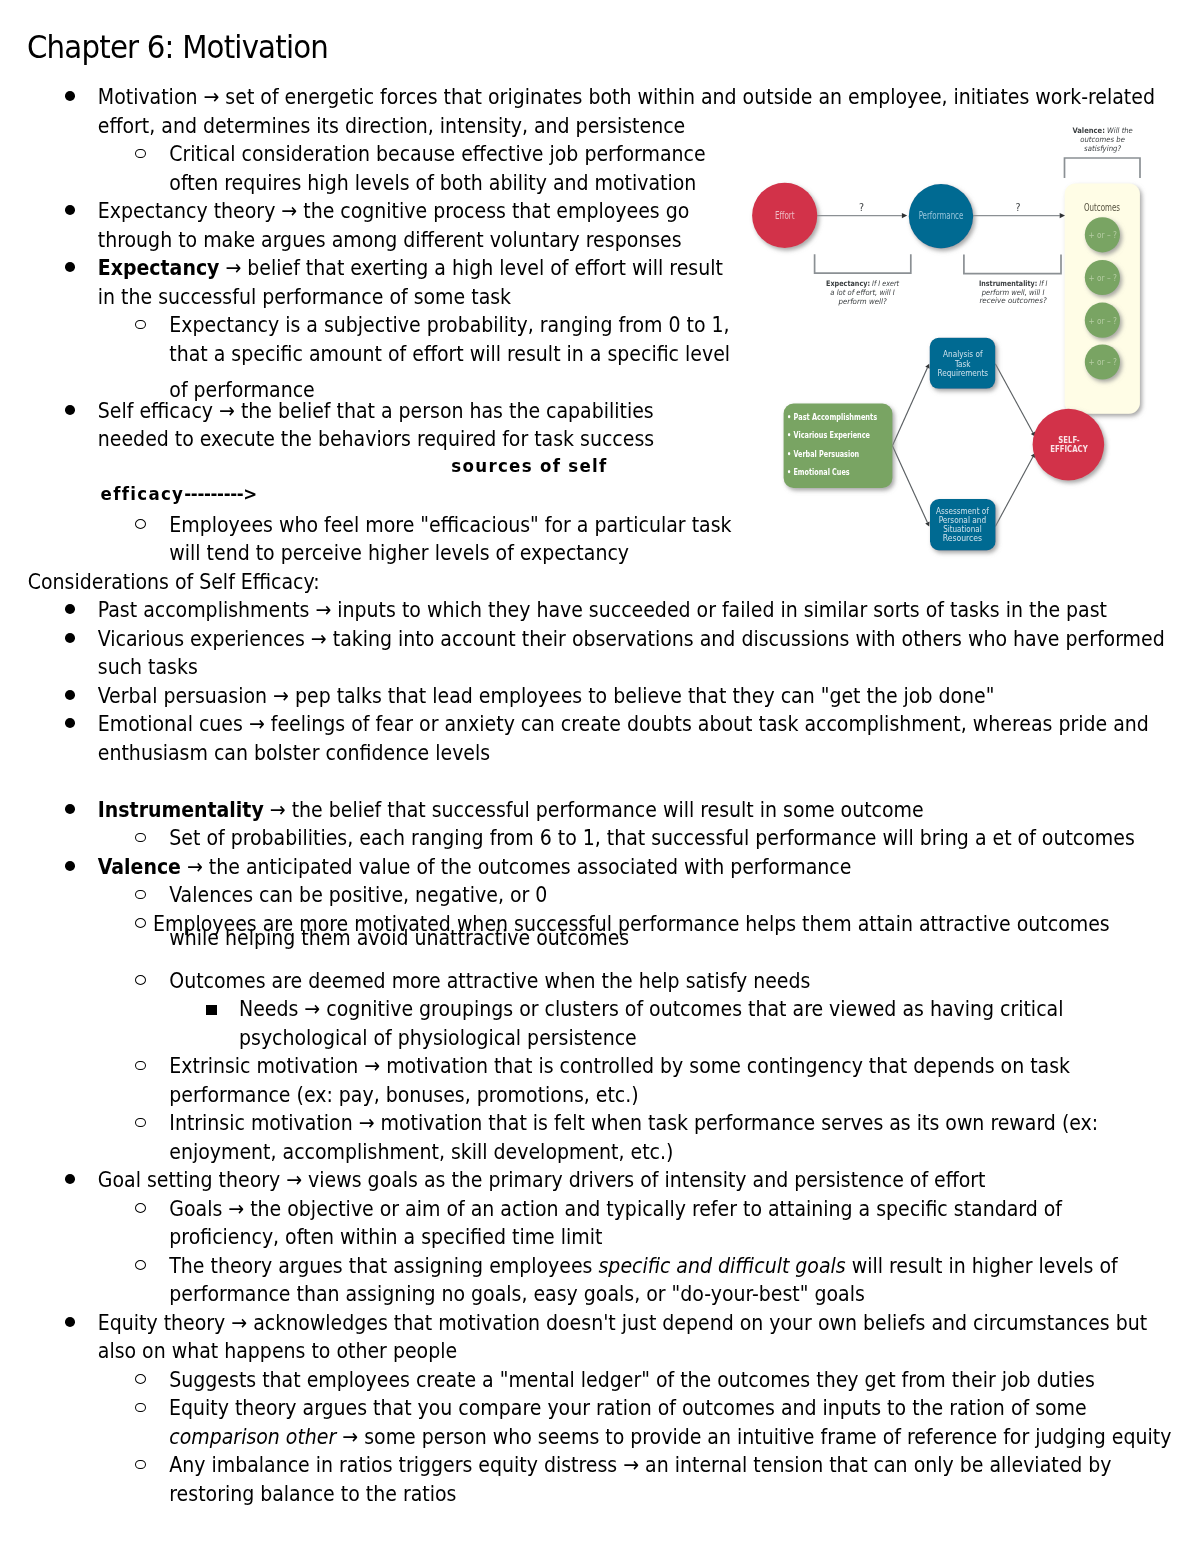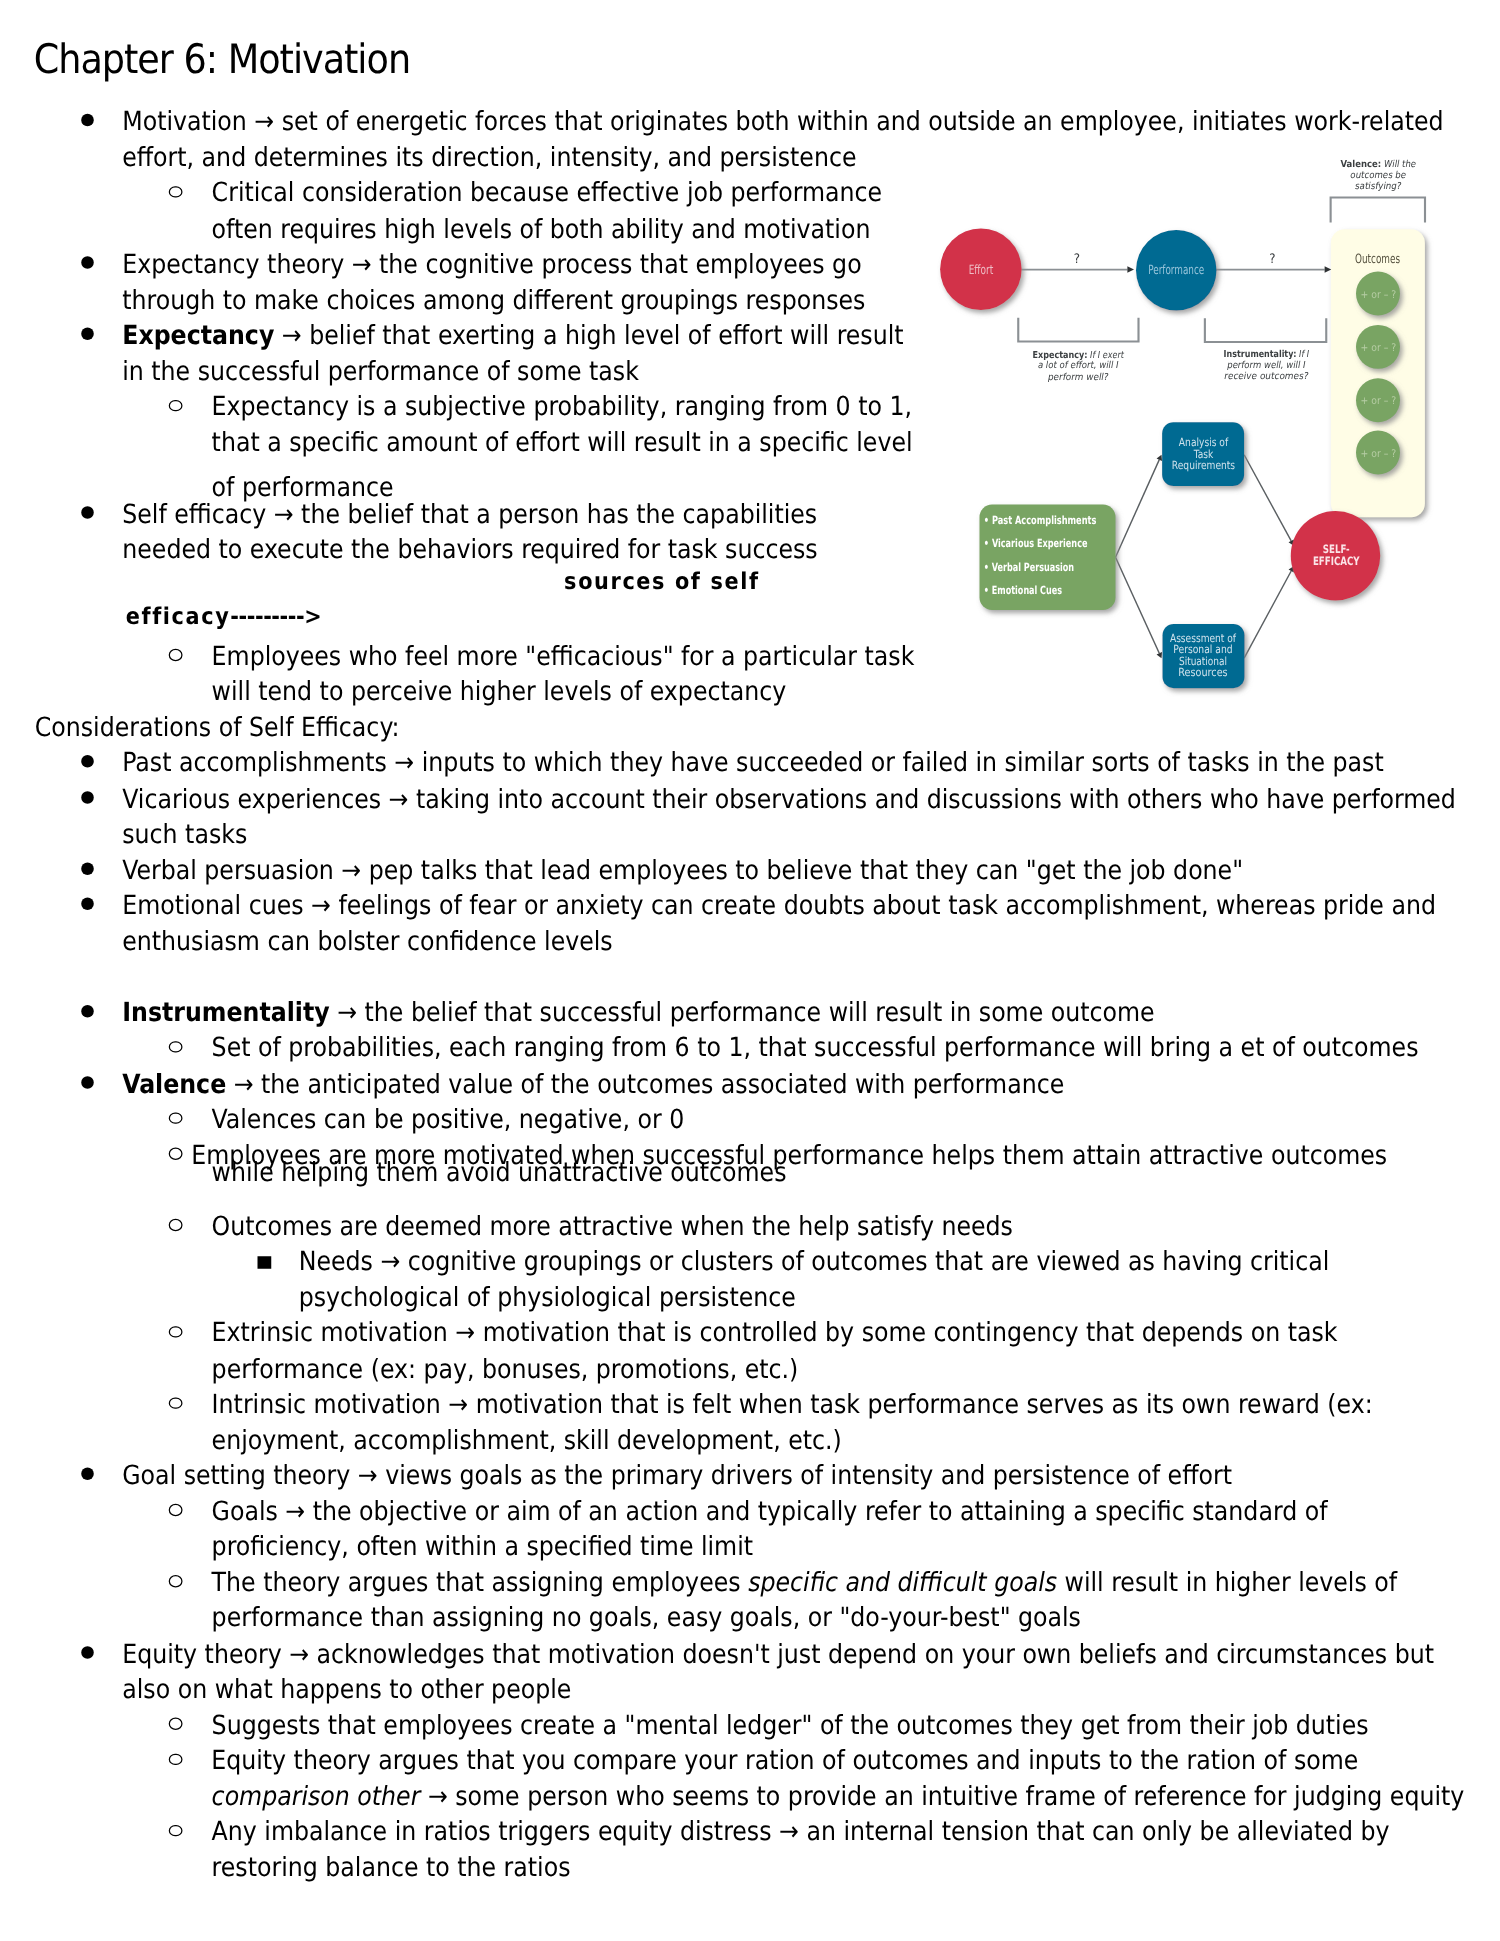--- a/index.html
+++ b/index.html
@@ -27,21 +27,21 @@
  <div class="title">Chapter 6: Motivation</div>
  <div id="notes">
       <div class="bl d" style="left: 64.8px; top: 91.1px;"></div>
       <div class="ln" style="left: 97.8px; top: 86.3px;">Motivation → set of energetic forces that originates both within and outside an employee, initiates work-related</div>
       <div class="ln" style="left: 97.8px; top: 114.8px;">effort, and determines its direction, intensity, and persistence</div>
       <div class="bl c" style="left: 134.9px; top: 148.7px;"></div>
       <div class="ln" style="left: 169.3px; top: 143.3px;">Critical consideration because effective job performance</div>
       <div class="ln" style="left: 169.3px; top: 172px;">often requires high levels of both ability and motivation</div>
       <div class="bl d" style="left: 64.8px; top: 205.1px;"></div>
       <div class="ln" style="left: 97.8px; top: 200.3px;">Expectancy theory → the cognitive process that employees go</div>
-      <div class="ln" style="left: 97.8px; top: 228.8px;">through to make choices among different groupings responses</div>
+      <div class="ln" style="left: 97.8px; top: 228.8px;">through to make argues among different voluntary responses</div>
       <div class="bl d" style="left: 64.8px; top: 262.1px;"></div>
       <div class="ln" style="left: 97.8px; top: 257.3px;"><b>Expectancy</b> → belief that exerting a high level of effort will result</div>
       <div class="ln" style="left: 97.8px; top: 285.8px;">in the successful performance of some task</div>
       <div class="bl c" style="left: 134.9px; top: 319.7px;"></div>
       <div class="ln" style="left: 169.3px; top: 314.3px;">Expectancy is a subjective probability, ranging from 0 to 1,</div>
       <div class="ln" style="left: 169.3px; top: 342.8px;">that a specific amount of effort will result in a specific level</div>
       <div class="ln" style="left: 169.3px; top: 379px;">of performance</div>
       <div class="bl d" style="left: 64.8px; top: 404.6px;"></div>
       <div class="ln" style="left: 97.8px; top: 399.8px;">Self efficacy → the belief that a person has the capabilities</div>
       <div class="ln" style="left: 97.8px; top: 428.3px;">needed to execute the behaviors required for task success</div>

